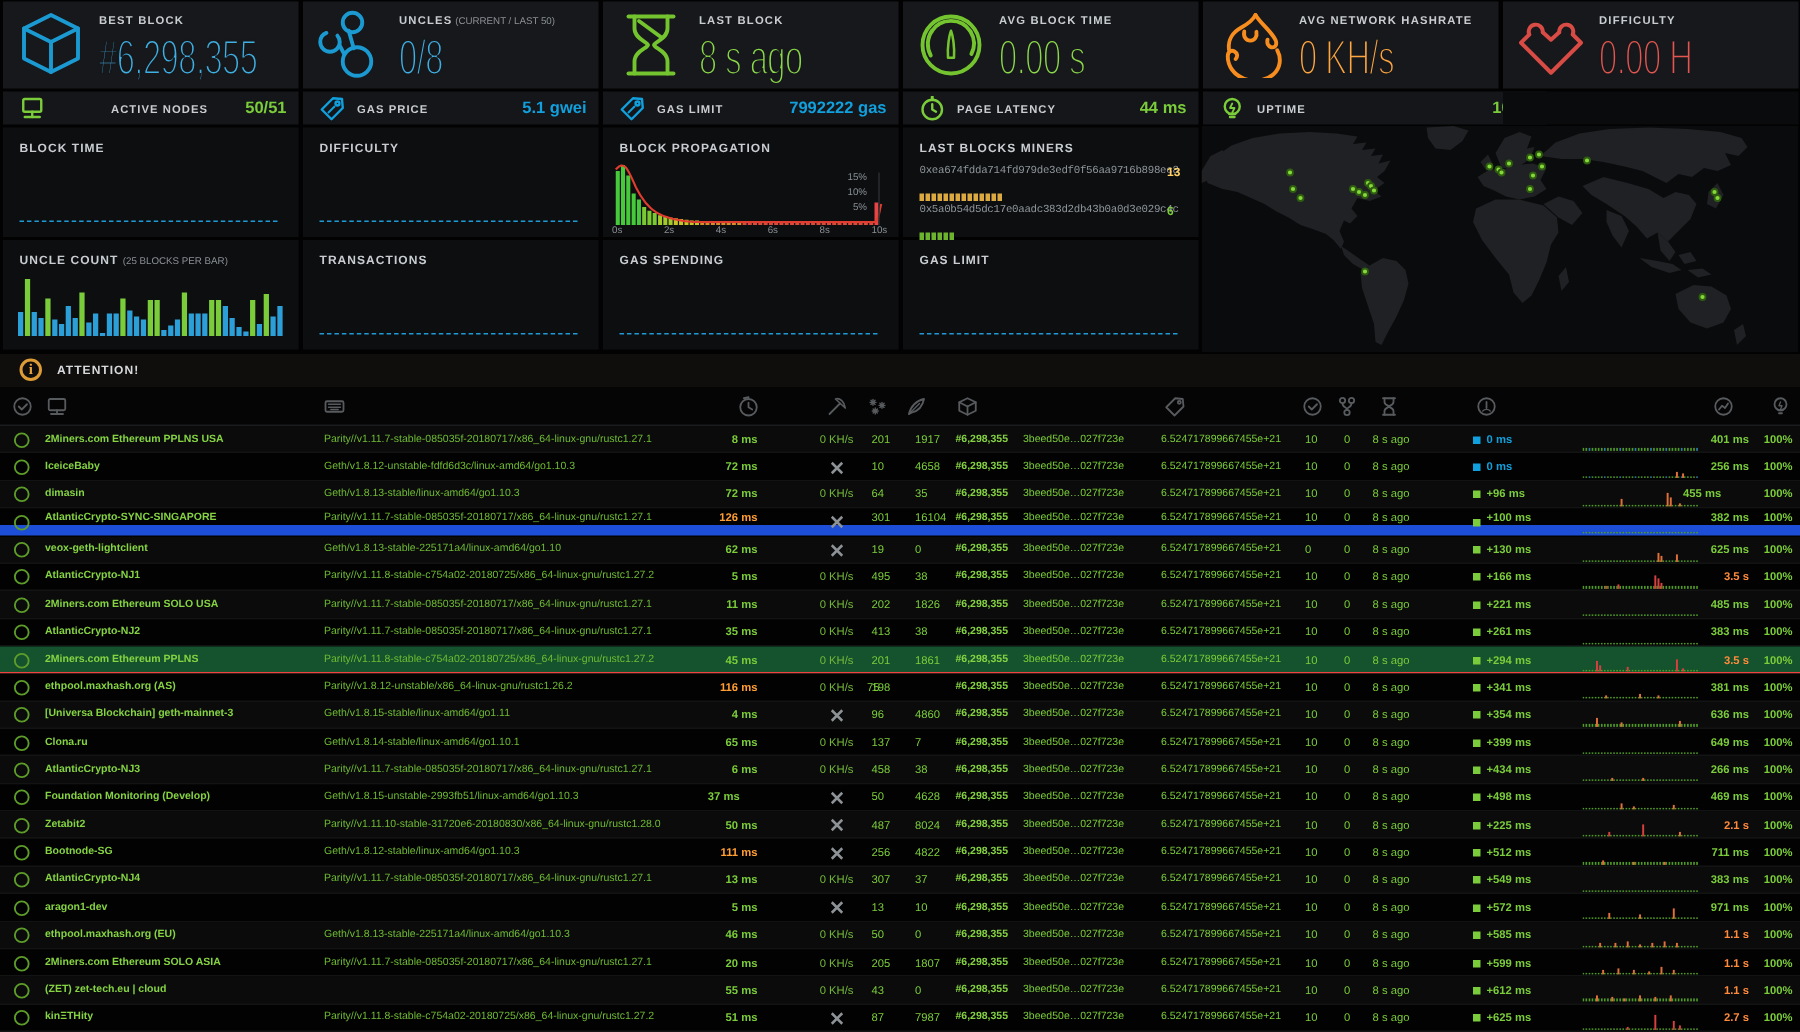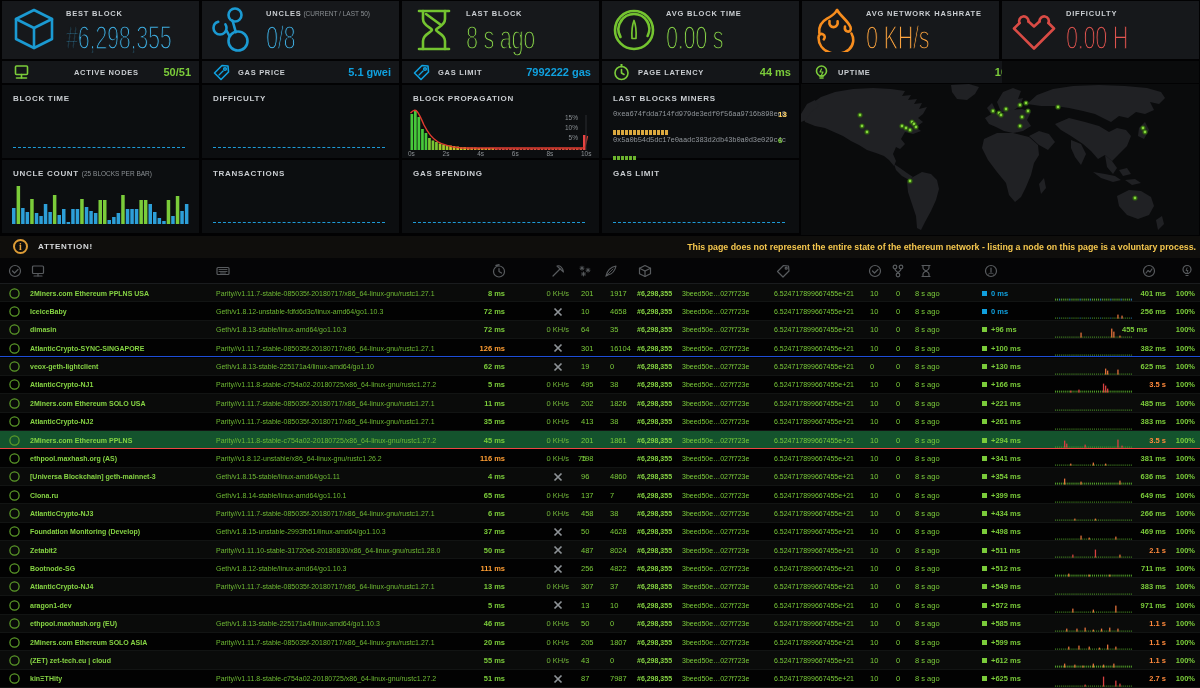--- a/index.html
+++ b/index.html
@@ -331,21 +331,20 @@
     <circle cx="219" cy="42" r="2" fill="#85d83a" stroke="#2f5d10" stroke-width="1.2"></circle>
     <circle cx="257" cy="23" r="2" fill="#85d83a" stroke="#2f5d10" stroke-width="1.2"></circle>
     <circle cx="342" cy="44" r="2" fill="#85d83a" stroke="#2f5d10" stroke-width="1.2"></circle>
     <circle cx="344" cy="48" r="2" fill="#85d83a" stroke="#2f5d10" stroke-width="1.2"></circle>
     <circle cx="109" cy="97" r="2" fill="#85d83a" stroke="#2f5d10" stroke-width="1.2"></circle>
     <circle cx="334" cy="114" r="2" fill="#85d83a" stroke="#2f5d10" stroke-width="1.2"></circle>
   </svg>
 <div class="abs" style="left:0;top:236px;width:1200px;height:22px;background:#0f0e0c;">
 <div class="abs" style="left:13px;top:3px;width:15px;height:15px;border:2px solid #dd9c36;border-radius:50%;color:#e8a33d;font-size:10px;font-weight:bold;text-align:center;line-height:12px;font-family:'Liberation Serif',serif;">i</div>
 <div class="abs" style="left:38px;top:6px;font-size:8px;font-weight:bold;letter-spacing:0.7px;color:#d7dadd;">ATTENTION!</div>
-<div class="abs" style="right:4px;top:6px;font-size:8.8px;font-weight:bold;color:#f5c74e;">This page does not represent the entire state of the ethereum network - listing a node on this page is a voluntary process.</div>
 </div>
 <div class="abs" style="left:0;top:258px;width:1200px;height:26px;background:#050506;border-bottom:1px solid #1a1c1e;">
 <svg class="abs" style="left:8px;top:6px;" width="14" height="14" viewBox="0 0 14 14" fill="none" stroke="#585b5e" stroke-width="1.2" stroke-linecap="round" stroke-linejoin="round">
       <circle cx="7" cy="7" r="5.5"></circle>
       <path d="M4.5 7 L6.5 9 L10 5.5"></path>
     </svg>
 <svg class="abs" style="left:31px;top:6px;" width="14" height="14" viewBox="0 0 14 14" fill="none" stroke="#585b5e" stroke-width="1.2" stroke-linecap="round" stroke-linejoin="round">
       <rect x="1.5" y="2" width="11" height="7.5" rx="1"></rect>
       <path d="M7 9.5 L7 12"></path>
       <path d="M3 12 L11 12"></path>
@@ -595,21 +594,21 @@
       <rect x="73.8" y="15.6" width="1.1" height="1" fill="#4f9a28"></rect>
       <rect x="75.8" y="15.6" width="1.1" height="1" fill="#4f9a28"></rect>
       <rect x="25.4" y="11.6" width="1.3" height="5" fill="#e0703a"></rect>
       <rect x="56.1" y="7.6" width="1.3" height="9" fill="#e0703a"></rect>
       <rect x="58.2" y="10.6" width="1.3" height="6" fill="#e0703a"></rect>
       <rect x="64.3" y="14.6" width="1.3" height="2" fill="#e0703a"></rect>
     </svg>
 <div class="tc" style="left:1122px;width:44px;color:#7bcc3a;font-weight:bold;">455 ms</div>
 <div class="tc" style="left:1168px;width:27px;text-align:right;color:#7bcc3a;font-weight:bold;">100%</div>
 </div>
-<div class="trow" style="top:339.1px;height:18.36px;background:#020202;border-bottom:1px solid #1d4ed8;">
+<div class="trow" style="top:339.1px;height:18.36px;background:#020202;border-bottom:7px solid #1d4ed8;">
 <svg class="abs" style="left:9px;top:3.7px;" width="11" height="11" viewBox="0 0 11 11">
       <circle cx="5.5" cy="5.5" r="4.6" fill="none" stroke="#5d9c29" stroke-width="1.25"></circle>
     </svg>
 <div class="tc" style="left:30px;font-weight:bold;font-size:7px;color:#85d343;">AtlanticCrypto-SYNC-SINGAPORE</div>
 <div class="tc" style="left:216px;font-size:7px;color:#6fbb34;">Parity//v1.11.7-stable-085035f-20180717/x86_64-linux-gnu/rustc1.27.1</div>
 <div class="tc" style="left:460px;width:45px;text-align:right;color:#ff9e33;font-weight:bold;">126 ms</div>
 <svg class="abs" style="left:553px;top:4.2px;" width="10" height="10" viewBox="0 0 10 10" fill="none" stroke="#8d9296" stroke-width="1.7">
       <path d="M1.5 1.5 L8.5 8.5 M8.5 1.5 L1.5 8.5"></path>
     </svg>
 <div class="tc" style="left:581px;">301</div>
@@ -1238,21 +1237,21 @@
     </svg>
 <div class="tc" style="left:1122px;width:44px;text-align:right;color:#7bcc3a;font-weight:bold;">266 ms</div>
 <div class="tc" style="left:1168px;width:27px;text-align:right;color:#7bcc3a;font-weight:bold;">100%</div>
 </div>
 <div class="trow" style="top:522.7px;height:18.36px;background:#020202;border-bottom:1px solid #121413;">
 <svg class="abs" style="left:9px;top:3.7px;" width="11" height="11" viewBox="0 0 11 11">
       <circle cx="5.5" cy="5.5" r="4.6" fill="none" stroke="#5d9c29" stroke-width="1.25"></circle>
     </svg>
 <div class="tc" style="left:30px;font-weight:bold;font-size:7px;color:#85d343;">Foundation Monitoring (Develop)</div>
 <div class="tc" style="left:216px;font-size:7px;color:#6fbb34;">Geth/v1.8.15-unstable-2993fb51/linux-amd64/go1.10.3</div>
-<div class="tc" style="left:460px;width:45px;text-align:right;color:#7bcc3a;font-weight:bold;">37 ms</div>
+<div class="tc" style="left:460px;width:45px;text-align:center;color:#7bcc3a;font-weight:bold;">37 ms</div>
 <svg class="abs" style="left:553px;top:4.2px;" width="10" height="10" viewBox="0 0 10 10" fill="none" stroke="#8d9296" stroke-width="1.7">
       <path d="M1.5 1.5 L8.5 8.5 M8.5 1.5 L1.5 8.5"></path>
     </svg>
 <div class="tc" style="left:581px;">50</div>
 <div class="tc" style="left:610px;">4628</div>
 <div class="tc" style="left:637px;font-weight:bold;font-size:7px;color:#85d343;">#6,298,355</div>
 <div class="tc" style="left:682px;font-size:7px;">3beed50e…027f723e</div>
 <div class="tc" style="left:774px;font-size:7px;">6.524717899667455e+21</div>
 <div class="tc" style="left:870px;">10</div>
 <div class="tc" style="left:896px;">0</div>
@@ -1317,21 +1316,21 @@
     </svg>
 <div class="tc" style="left:581px;">487</div>
 <div class="tc" style="left:610px;">8024</div>
 <div class="tc" style="left:637px;font-weight:bold;font-size:7px;color:#85d343;">#6,298,355</div>
 <div class="tc" style="left:682px;font-size:7px;">3beed50e…027f723e</div>
 <div class="tc" style="left:774px;font-size:7px;">6.524717899667455e+21</div>
 <div class="tc" style="left:870px;">10</div>
 <div class="tc" style="left:896px;">0</div>
 <div class="tc" style="left:915px;">8 s ago</div>
 <div class="abs" style="left:982px;top:6.7px;width:5px;height:5px;background:#7bcc3a;"></div>
-<div class="tc" style="left:991px;color:#7bcc3a;font-weight:bold;">+511 ms</div>
+<div class="tc" style="left:991px;color:#7bcc3a;font-weight:bold;">+225 ms</div>
 <svg class="abs" style="left:1055px;top:0;" width="78" height="18.36" viewBox="0 0 78 18.36">
       <rect x="0.0" y="15.6" width="1.1" height="1" fill="#4f9a28"></rect>
       <rect x="2.0" y="15.6" width="1.1" height="1" fill="#4f9a28"></rect>
       <rect x="4.1" y="15.6" width="1.1" height="1" fill="#4f9a28"></rect>
       <rect x="6.1" y="15.6" width="1.1" height="1" fill="#4f9a28"></rect>
       <rect x="8.2" y="15.6" width="1.1" height="1" fill="#4f9a28"></rect>
       <rect x="10.2" y="15.6" width="1.1" height="1" fill="#4f9a28"></rect>
       <rect x="12.3" y="15.6" width="1.1" height="1" fill="#4f9a28"></rect>
       <rect x="14.3" y="15.6" width="1.1" height="1" fill="#4f9a28"></rect>
       <rect x="16.4" y="15.6" width="1.1" height="1" fill="#4f9a28"></rect>

